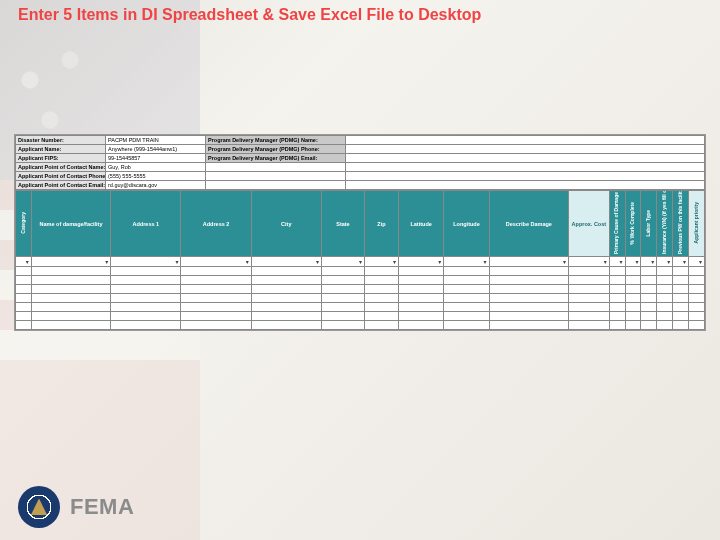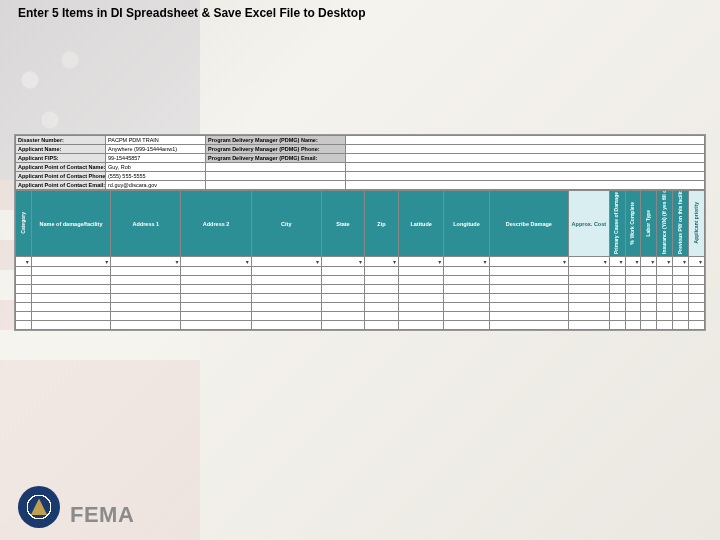--- a/index.html
+++ b/index.html
@@ -30,23 +30,23 @@
         rgba(178,34,52,0.12) 300px 330px,
         rgba(255,255,255,0.25) 330px 360px,
         rgba(178,34,52,0.10) 360px 540px
       );
     opacity: 0.5;
     pointer-events: none;
   }
   .title {
     position: absolute;
     top: 6px; left: 18px;
-    font-size: 12px;
+    font-size: 16px;
     font-weight: bold;
-    color: #000000;
+    color: #ef4444;
   }
   .sheet {
     position: absolute;
     top: 134px;
     left: 14px;
     width: 692px;
     background: #fff;
     border: 1px solid #999;
     font-size: 6px;
   }
@@ -94,21 +94,21 @@
   
   .footer {
     position: absolute;
     bottom: 12px;
     left: 18px;
     right: 18px;
     display: flex;
     justify-content: space-between;
     align-items: flex-end;
   }
-  .logos-left { display: flex; align-items: flex-end; gap: 10px; }
+  .logos-left { display: flex; align-items: center; gap: 10px; }
   .seal {
     width: 42px; height: 42px;
     border-radius: 50%;
     background: radial-gradient(circle, #1a3a6e 0 38%, #fff 38% 42%, #1a3a6e 42% 100%);
     position: relative;
   }
   .seal::after {
     content: "";
     position: absolute;
     top: 30%; left: 30%; width: 40%; height: 40%;

